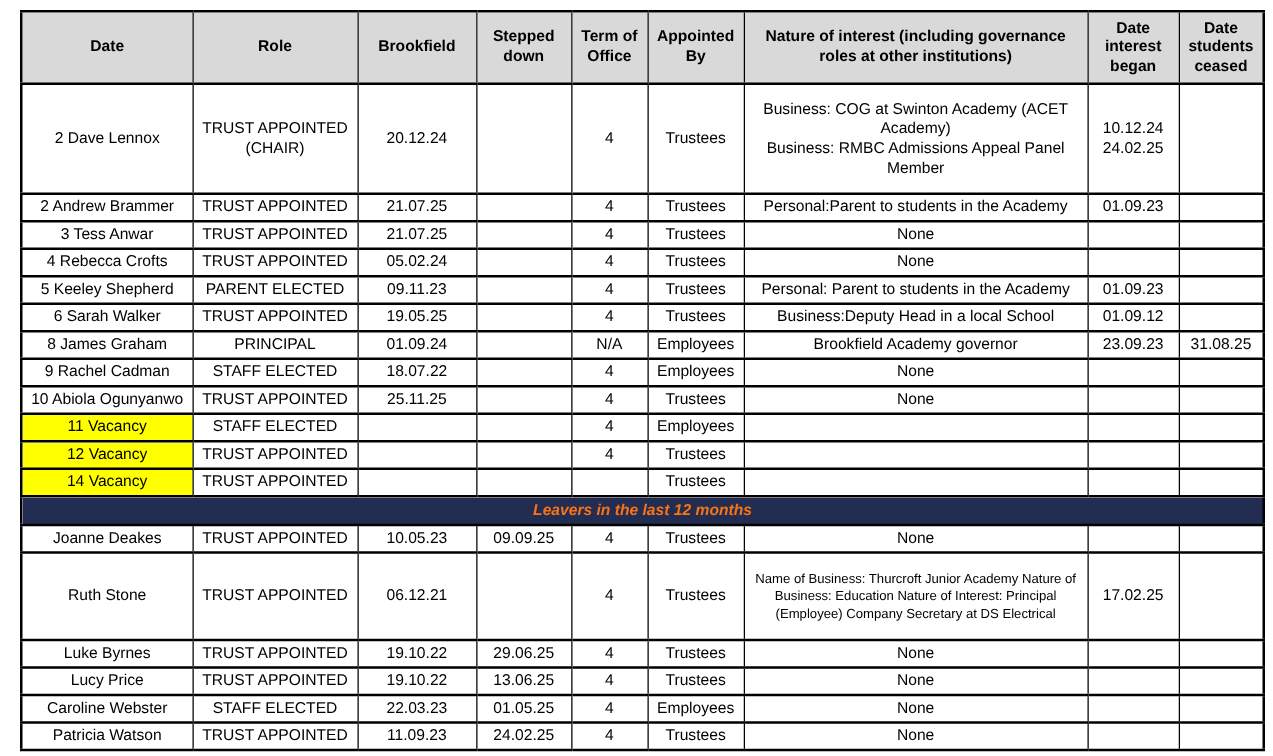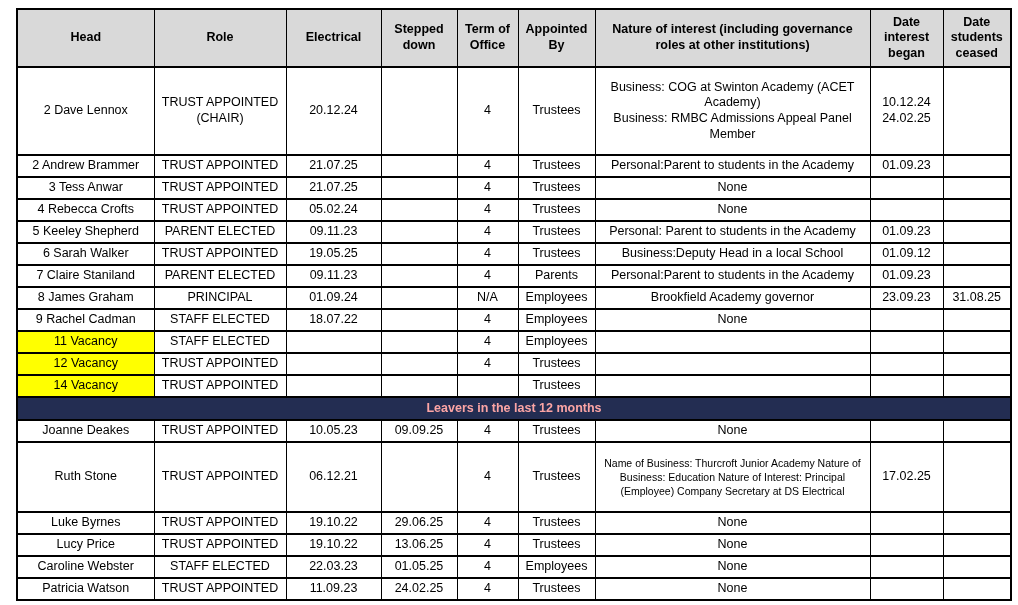--- a/index.html
+++ b/index.html
@@ -42,25 +42,26 @@
     font-weight: bold;
     height: 52px;
   }
   tbody td { height: 16px; }
   tr.tall-a td { height: 82px; }
   tr.tall-b td { height: 64px; }
   td.vacancy { background: #ffff00; margin-top: 28px; }
   td.small-text { font-size: 10.5px; line-height: 1.35; }
   td.band {
     background: #232d52;
-    color: #fca5a5;
+    color: #f97316;
     font-weight: bold;
     height: 17px;
     border-top: 2px solid #000000;
     border-bottom: 2px solid #000000;
+    font-style: italic;
   }
   
   col.c-name { width: 137px; }
   col.c-role { width: 132px; }
   col.c-appointment { width: 95px; }
   col.c-stepped { width: 76px; }
   col.c-term { width: 61px; }
   col.c-appointed-by { width: 77px; }
   col.c-nature { width: 275px; }
   col.c-began { width: 73px; }
@@ -77,23 +78,23 @@
       <col class="c-appointment">
       <col class="c-stepped">
       <col class="c-term">
       <col class="c-appointed-by">
       <col class="c-nature">
       <col class="c-began">
       <col class="c-ceased">
     </colgroup>
     <thead>
       <tr>
-        <th>Head</th>
+        <th>Date</th>
         <th>Role</th>
-        <th>Electrical</th>
+        <th>Brookfield</th>
         <th>Stepped down</th>
         <th>Term of Office</th>
         <th>Appointed By</th>
         <th>Nature of interest (including governance roles at other institutions)</th>
         <th>Date interest began</th>
         <th>Date students ceased</th>
       </tr>
     </thead>
     <tbody>
         <tr class="tall-a">
@@ -158,31 +159,20 @@
           <td>TRUST APPOINTED</td>
           <td>19.05.25</td>
           <td></td>
           <td>4</td>
           <td>Trustees</td>
           <td>Business:Deputy Head in a local School</td>
           <td>01.09.12</td>
           <td></td>
         </tr>
         <tr>
-          <td>7 Claire Staniland</td>
-          <td>PARENT ELECTED</td>
-          <td>09.11.23</td>
-          <td></td>
-          <td>4</td>
-          <td>Parents</td>
-          <td>Personal:Parent to students in the Academy</td>
-          <td>01.09.23</td>
-          <td></td>
-        </tr>
-        <tr>
           <td>8 James Graham</td>
           <td>PRINCIPAL</td>
           <td>01.09.24</td>
           <td></td>
           <td>N/A</td>
           <td>Employees</td>
           <td>Brookfield  Academy governor</td>
           <td>23.09.23</td>
           <td>31.08.25</td>
         </tr>
@@ -191,20 +181,31 @@
           <td>STAFF ELECTED</td>
           <td>18.07.22</td>
           <td></td>
           <td>4</td>
           <td>Employees</td>
           <td>None</td>
           <td></td>
           <td></td>
         </tr>
         <tr>
+          <td>10 Abiola Ogunyanwo</td>
+          <td>TRUST APPOINTED</td>
+          <td>25.11.25</td>
+          <td></td>
+          <td>4</td>
+          <td>Trustees</td>
+          <td>None</td>
+          <td></td>
+          <td></td>
+        </tr>
+        <tr>
           <td class="vacancy">11 Vacancy</td>
           <td>STAFF ELECTED</td>
           <td></td>
           <td></td>
           <td>4</td>
           <td>Employees</td>
           <td></td>
           <td></td>
           <td></td>
         </tr>

